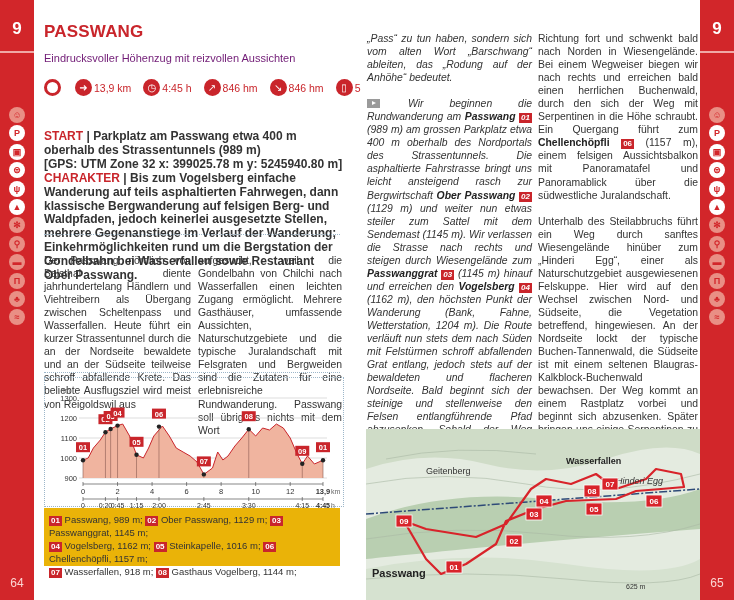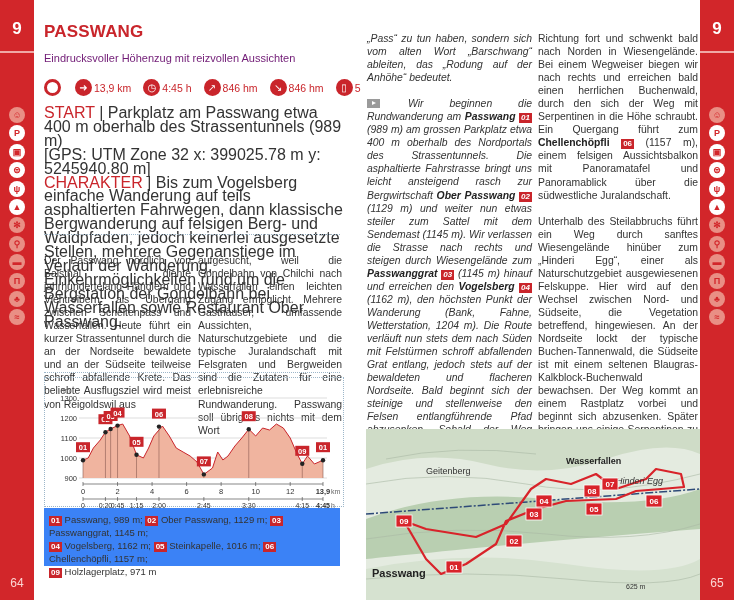--- a/index.html
+++ b/index.html
@@ -17,33 +17,33 @@
   .side .ic.off { background: #e98f85; color: #d2262a; }
   .side .pagenum { position: absolute; bottom: 10px; left: 0; width: 34px; text-align: center; color: #fbd5d2; font-size: 12px; }
 
   .title { position: absolute; left: 44px; top: 22px; font-size: 17px; font-weight: bold; color: #c9252b; letter-spacing: 0.2px; }
   .subtitle { position: absolute; left: 44px; top: 52px; font-size: 11px; color: #701a75; }
   .facts { position: absolute; left: 44px; top: 79px; display: flex; align-items: center; font-size: 10.5px; color: #c9252b; }
   .fact { display: flex; align-items: center; margin-right: 12px; }
   .fact .fi { width: 17px; height: 17px; border-radius: 50%; background: #c9252b; color: #fff; display: inline-flex; align-items: center; justify-content: center; font-size: 10px; margin-right: 2px; }
   .fact .fi.ring { background: transparent; border: 3px solid #c9252b; }
 
-  .info { position: absolute; left: 44px; top: 106px; width: 300px; font-size: 16px; line-height: 13.9px; color: #333; }
+  .info { position: absolute; left: 44px; top: 130px; width: 300px; font-size: 12px; line-height: 13.9px; color: #333; font-weight: bold; }
   .info .lbl { color: #c9252b; }
   .dots { position: absolute; left: 44px; width: 296px; border-top: 1px dotted #9cb6c9; }
 
   .col { position: absolute; font-size: 10.4px; line-height: 13.05px; text-align: justify; color: #333; }
   .col p { margin-bottom: 13px; }
   .badge { display: inline-block; background: #c9252b; color: #fff; font-size: 8px; font-weight: bold; padding: 0 2px; line-height: 10px; }
   b { font-weight: bold; color: #222; }
   .arrowbox { display: inline-block; width: 13px; height: 9px; background: #9a9a9a; position: relative; margin-right: 2px; vertical-align: -1px; }
   .arrowbox:after { content: ""; position: absolute; left: 5px; top: 2px; border-left: 4px solid #fff; border-top: 2.5px solid transparent; border-bottom: 2.5px solid transparent; }
 
   .profile-box { position: absolute; left: 44px; top: 377px; width: 300px; height: 130px; border: 1px dotted #9cb6c9; }
-  .legend-box { position: absolute; left: 44px; top: 508px; width: 296px; height: 58px; background: #3b82f6; padding: 5px 5px; font-size: 9.5px; line-height: 13px; color: #333; }
+  .legend-box { position: absolute; left: 44px; top: 508px; width: 296px; height: 58px; background: #eab308; padding: 5px 5px; font-size: 9.5px; line-height: 13px; color: #333; }
 
   .map { position: absolute; left: 366px; top: 429px; width: 334px; height: 171px; background: #dfe8de; overflow: hidden; }
 </style>
 </head>
 <body>
 
 <div class="side left">
   <div class="tabnum">9</div>
   <div class="tabline"></div>
   <div class="icons" id="icons-left">
@@ -219,21 +219,21 @@
       <line x1="278" x2="278" y1="82.2" y2="100" stroke="#8a5a50" stroke-width="0.6"></line>
       <circle cx="278" cy="82.2" r="2.2" fill="#222"></circle>
       <rect x="271" y="64.2" width="14" height="10" fill="#c9252b"></rect>
       <text x="278" y="72.2" font-size="7.5" font-weight="bold" text-anchor="middle" fill="#fff" font-family="Liberation Sans, sans-serif">01</text>
     </svg>
 </div>
 
 <div class="legend-box" id="legend">
     <div><span class="badge">01</span><span> Passwang, 989 m; </span><span class="badge">02</span><span> Ober Passwang, 1129 m; </span><span class="badge">03</span><span> Passwanggrat, 1145 m; </span></div>
     <div><span class="badge">04</span><span> Vogelsberg, 1162 m; </span><span class="badge">05</span><span> Steinkapelle, 1016 m; </span><span class="badge">06</span><span> Chellenchöpfli, 1157 m; </span></div>
-    <div><span class="badge">09</span><span> Holzlagerplatz, 971 m </span></div>
+    <div><span class="badge">07</span><span> Wasserfallen, 918 m; </span><span class="badge">08</span><span> Gasthaus Vogelberg, 1144 m; </span></div>
   </div>
 
 <div class="col" style="left:367px; top:32px; width:165px;font-style:italic;">
   <p>„Pass“ zu tun haben, sondern sich vom alten Wort „Barschwang“ ableiten, das „Rodung auf der Anhöhe“ bedeutet.</p>
   <p>
     <span class="arrowbox"></span><span> Wir beginnen die Rundwanderung am </span><b>Passwang</b> <span class="badge">01</span><span> (989 m) am grossen Parkplatz etwa 400 m oberhalb des Nordportals des Strassentunnels. Die asphaltierte Fahrstrasse bringt uns leicht ansteigend rasch zur Bergwirtschaft </span><b>Ober Passwang</b> <span class="badge">02</span><span> (1129 m) und weiter nun etwas steiler zum Sattel mit dem Sendemast (1145 m). Wir verlassen die Strasse nach rechts und steigen durch Wiesengelände zum </span><b>Passwanggrat</b> <span class="badge">03</span><span> (1145 m) hinauf und erreichen den </span><b>Vogelsberg</b> <span class="badge">04</span><span> (1162 m), den höchsten Punkt der Wanderung (Bank, Fahne, Wetterstation, 1204 m). Die Route verläuft nun stets dem nach Süden mit Felstürmen schroff abfallenden Grat entlang, jedoch stets auf der bewaldeten und flacheren Nordseite. Bald beginnt sich der steinige und stellenweise den Felsen entlangführende Pfad abzusenken. Sobald der Weg abflacht, nähern wir uns einem unscheinbaren, im Wald liegenden Sattel mit einer </span><b>Steinkapelle</b> <span class="badge">05</span><span> (1016 m). Nun folgt der Aufstieg zum Chellenchöpfli. Ein weicher, ebener Waldweg setzt sich von der Kapelle in östlicher</span>
   </p>
 </div>
 
 <div class="col" style="left:538px; top:32px; width:160px;">

